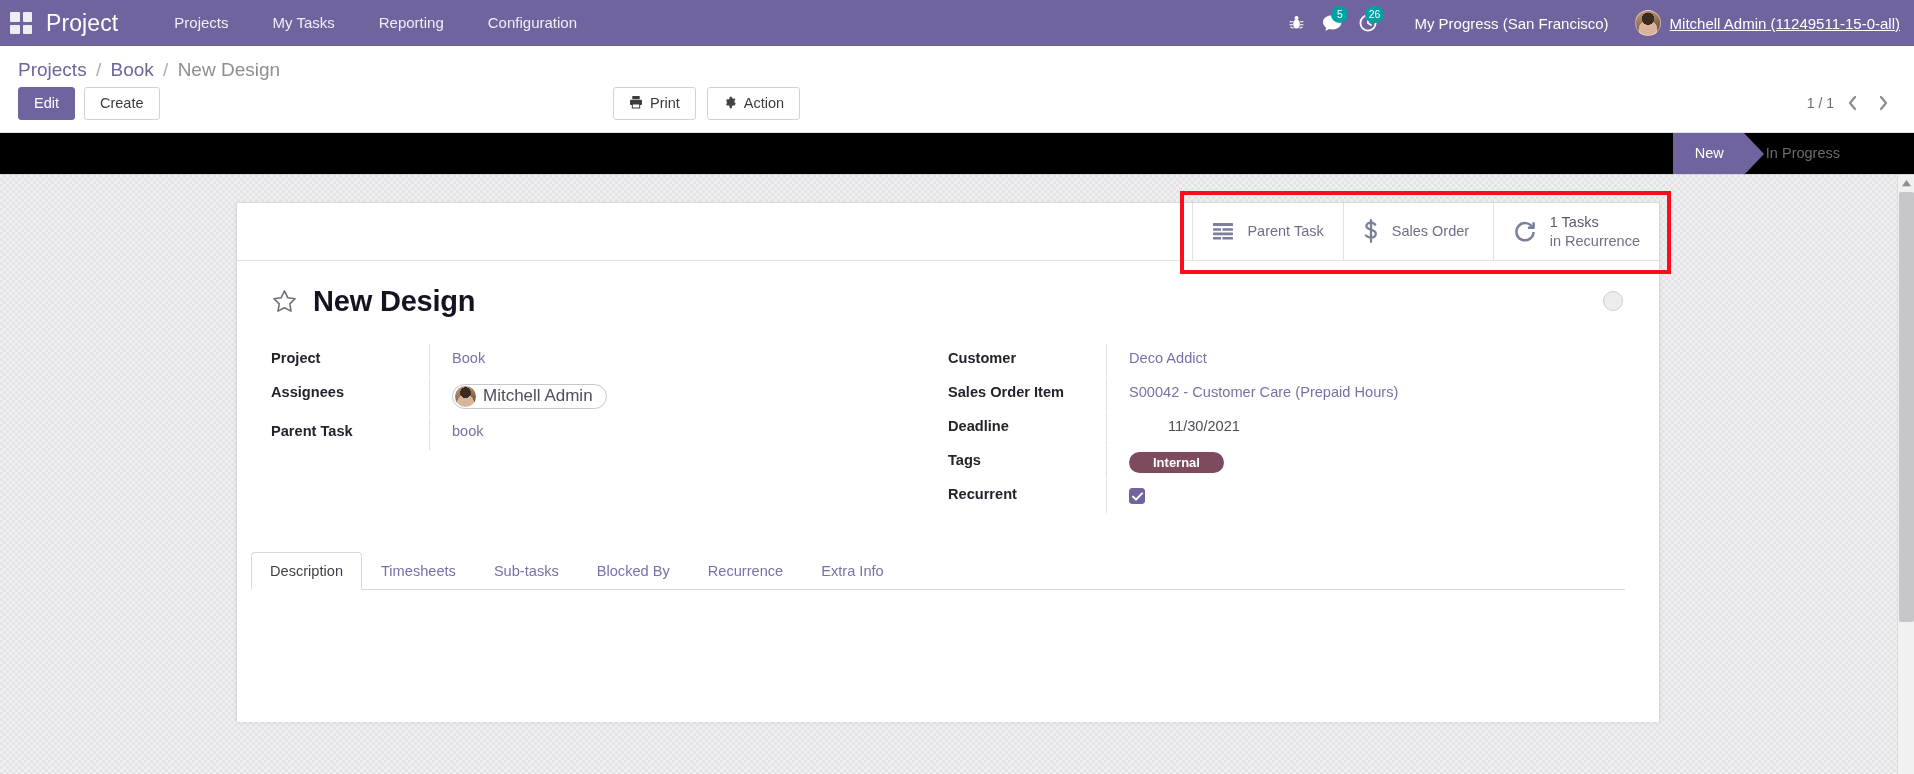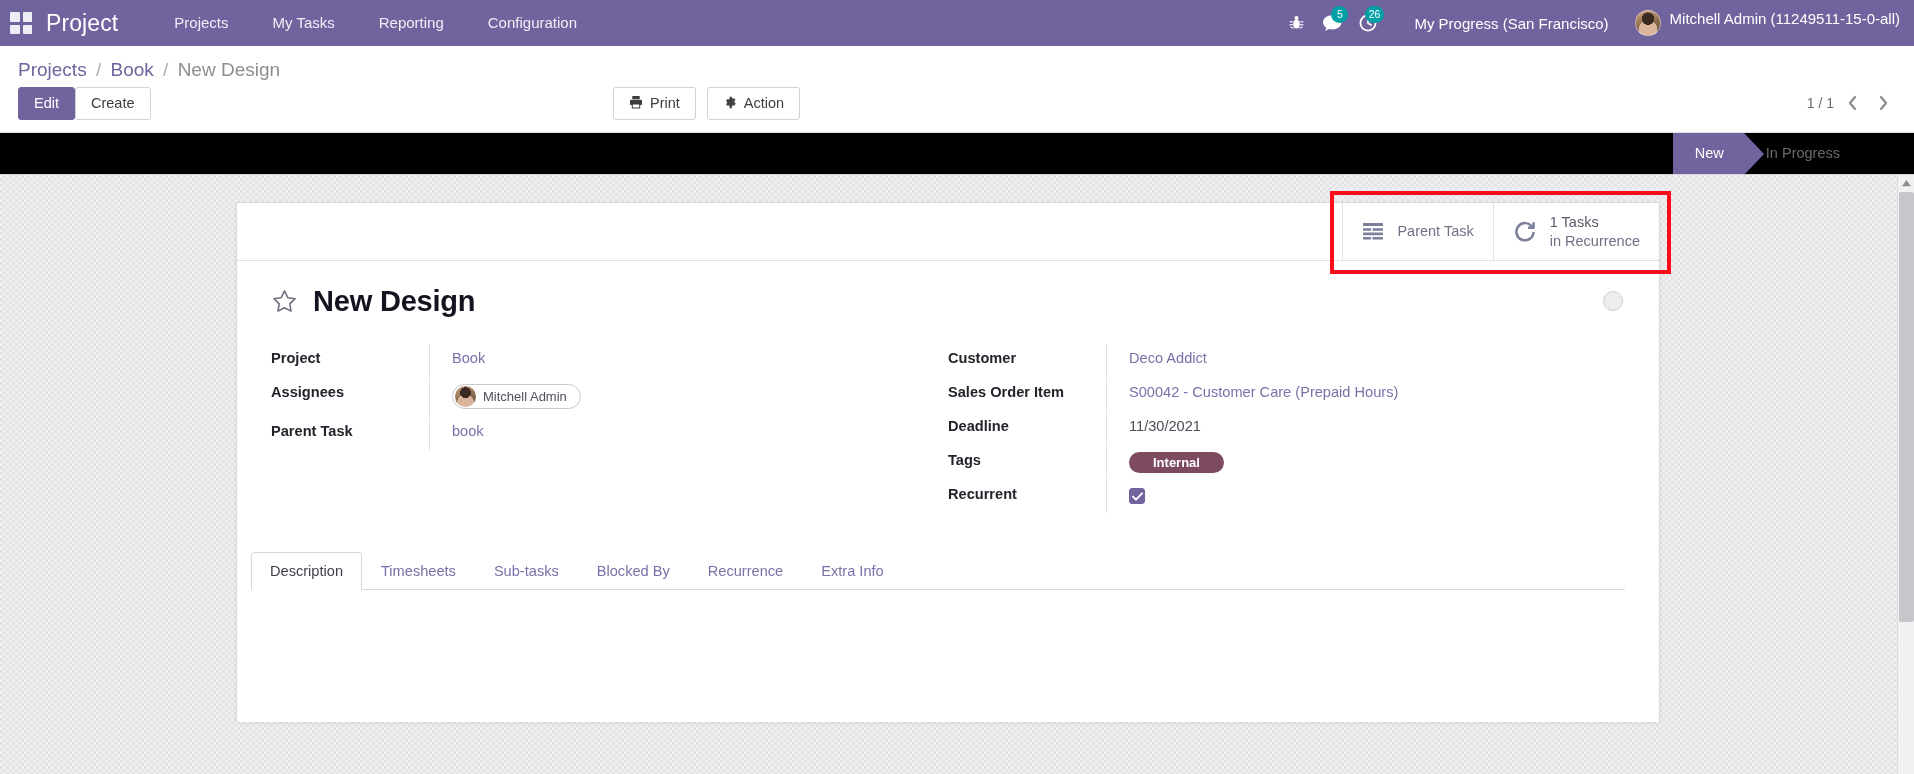--- a/index.html
+++ b/index.html
@@ -76,23 +76,24 @@
     font-weight: 400;
   }
   .company-name {
     font-size: 15px;
     color: #ffffff;
     margin: 0 18px 0 28px;
     cursor: pointer;
     white-space: nowrap;
   }
   .user-menu {
-    display: flex; align-items: flex-start;
+    display: flex; align-items: center;
     cursor: pointer;
     margin-left: 8px;
+    text-decoration: underline;
   }
   .avatar-nav {
     width: 26px; height: 26px;
     border-radius: 50%;
     margin-right: 9px;
     background:
       radial-gradient(circle at 50% 32%, #3a2a22 0 30%, transparent 31%),
       radial-gradient(circle at 50% 78%, #d9b49a 0 42%, transparent 43%),
       linear-gradient(160deg, #c9a07a, #8a6a4c 55%, #5d4632);
     border: 1px solid rgba(255,255,255,.45);
@@ -134,21 +135,21 @@
   .btn-primary {
     background: #71639e;
     color: #ffffff;
     border: 1px solid #71639e;
   }
   .btn-secondary {
     background: #ffffff;
     color: #3c3c3c;
     border: 1px solid #d2d2d6;
   }
-  .cp-left { display: flex; }
+  .cp-left { display: flex; gap: 9px; }
   .cp-center {
     position: absolute;
     left: 595px;
     display: flex;
     gap: 11px;
   }
   .btn-ico { display: inline-flex; align-items: center; gap: 7px; }
   .cp-right {
     position: absolute;
     right: 0;
@@ -305,32 +306,32 @@
   }
   .fvalue {
     flex: 1;
     border-left: 1px solid #e0e0e5;
     padding: 6px 0 6px 22px;
     font-size: 14.6px;
     color: #4c4c57;
     min-height: 33px;
   }
   .flink { color: #7b6fa8; cursor: pointer; }
-  .fplain { color: #4c4c57; }
+  .fplain { color: #4c4c57; margin-left: 39px; }
 
   .chip {
     display: inline-flex;
     align-items: center;
     gap: 7px;
     border: 1px solid #c8c8cf;
     border-radius: 14px;
     padding: 1px 13px 1px 2px;
     background: #fff;
     cursor: pointer;
-    font-size: 13px;
+    font-size: 17px;
     color: #4f4f5d;
   }
   .chip-av {
     width: 21px; height: 21px; border-radius: 50%;
     flex: none;
     background:
       radial-gradient(circle at 50% 32%, #3a2a22 0 30%, transparent 31%),
       radial-gradient(circle at 50% 78%, #d9b49a 0 42%, transparent 43%),
       linear-gradient(160deg, #c9a07a, #8a6a4c 55%, #5d4632);
   }
@@ -538,20 +539,31 @@
               <rect x="1" y="11.6" width="20" height="2.6" rx=".6"></rect>
               <rect x="1" y="16" width="8" height="2.6" rx=".6"></rect>
               <rect x="10.5" y="16" width="10.5" height="2.6" rx=".6"></rect>
             </svg>
           </span>
           <span class="sb-text">
             <span class="sb-line1">Parent Task</span>
           </span>
         </div>
 
+        <div class="smart-btn">
+          <span class="sb-icon">
+            <svg width="16" height="24" viewBox="0 0 16 24" fill="none" stroke="currentColor" stroke-width="2.3" stroke-linecap="round">
+              <path d="M12.2 5.6C11 4.3 9.4 3.7 7.7 3.7c-2.4 0-4.3 1.3-4.3 3.3 0 2.1 1.9 2.9 4.4 3.6 2.8.8 5 1.6 5 4.2 0 2.3-2.1 3.8-4.8 3.8-2.1 0-3.9-.8-5.1-2.1"></path>
+              <path d="M8 1.2v21.6"></path>
+            </svg>
+          </span>
+          <span class="sb-text">
+            <span class="sb-line1">Sales Order</span>
+          </span>
+        </div>
 
         <div class="smart-btn">
           <span class="sb-icon">
             <svg width="24" height="24" viewBox="0 0 24 24" fill="none" stroke="currentColor" stroke-width="2.5" stroke-linecap="butt">
               <path d="M19.4 8.3A8.6 8.6 0 1 0 20.6 13"></path>
               <path d="M20.6 3.2v5.6h-5.6" stroke-linejoin="round"></path>
             </svg>
           </span>
           <span class="sb-text">
             <span class="sb-line1 strong">1 Tasks</span><br>

